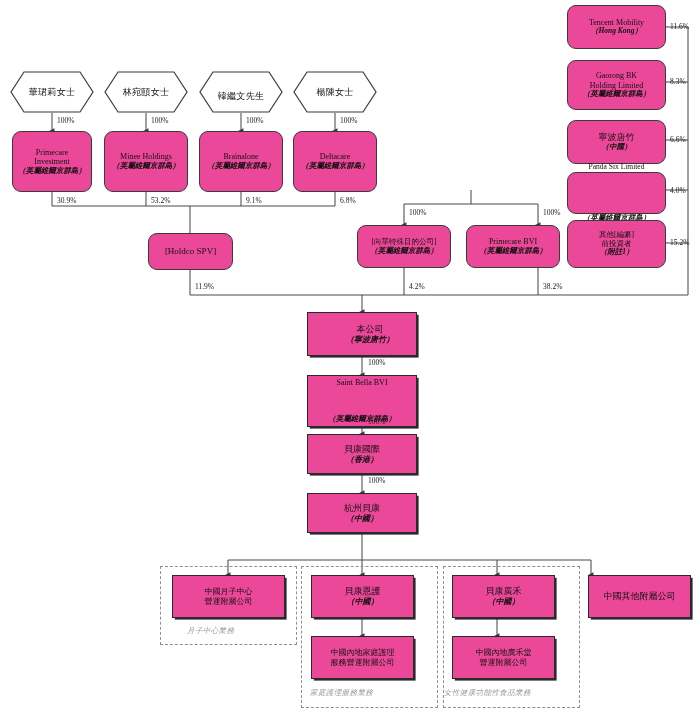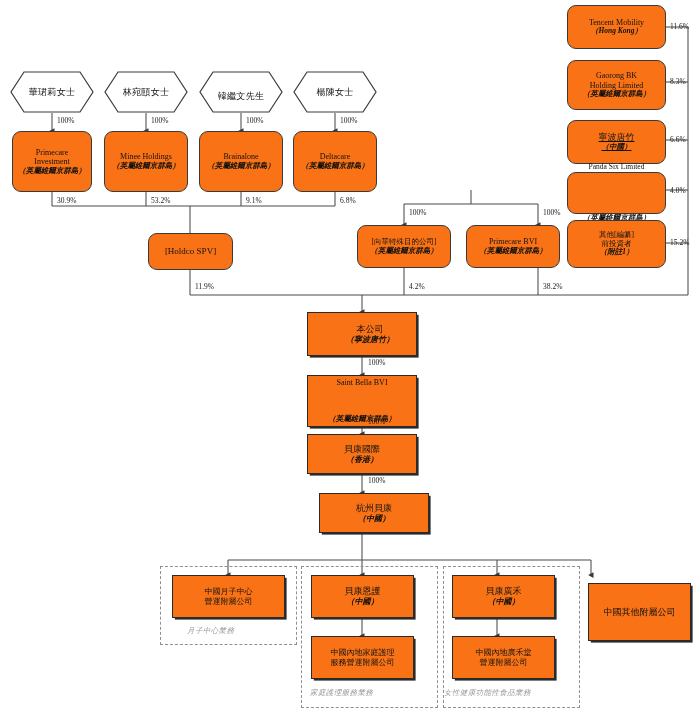--- a/index.html
+++ b/index.html
@@ -1,21 +1,21 @@
 <!DOCTYPE html>
 <html><head>
 <meta charset="utf-8">
 <style>
   html,body{margin:0;padding:0;background:#fff;}
   body{font-family:"Liberation Serif","DejaVu Serif",serif;color:#111;}
   #chart{position:relative;width:700px;height:721px;overflow:hidden;background:#fff;}
   #chart svg.wires{position:absolute;left:0;top:0;width:700px;height:721px;pointer-events:none;}
 
   .node{position:absolute;box-sizing:border-box;display:flex;flex-direction:column;
-        align-items:center;justify-content:center;text-align:center;background:#f97316;
+        align-items:center;justify-content:center;text-align:center;background:#ec4899;
         line-height:1.18;z-index:2;}
   .node .ln{display:block;white-space:nowrap;}
   .node .en{font-family:"Liberation Serif","DejaVu Serif",serif;}
   .node .it{font-style:italic;font-weight:bold;}
 
   
   .rbox{border:1.3px solid #3a3a3a;border-radius:9px;}
   
   .sbox{border:1.4px solid #2a2a2a;box-shadow:2.2px 2.2px 0 -0.6px #2a2a2a;}
 
@@ -183,21 +183,21 @@
   </div>
   <div class="pct" style="left:670px;top:22px;">11.6%</div>
 
   <div class="node rbox f8" style="left:567px;top:60px;width:99px;height:50px;">
     <span class="ln en">Gaorong BK</span>
     <span class="ln en">Holding Limited</span>
     <span class="ln it f75">（英屬維爾京群島）</span>
   </div>
   <div class="pct" style="left:670px;top:77px;">8.3%</div>
 
-  <div class="node rbox f8" style="left:567px;top:120px;width:99px;height:44px;text-decoration:underline;">
+  <div class="node rbox f8" style="left:567px;top:120px;width:99px;height:44px;">
     <span class="ln f9">寧波唐竹</span>
     <span class="ln it f75">（中國）</span>
   </div>
   <div class="pct" style="left:670px;top:135px;">6.6%</div>
 
   <div class="node rbox f8" style="left:567px;top:172px;width:99px;height:42px;gap:42px;">
     <span class="ln en f75">Panda Six Limited</span>
     <span class="ln it f75">（英屬維爾京群島）</span>
   </div>
   <div class="pct" style="left:670px;top:186px;">4.0%</div>
@@ -224,21 +224,21 @@
     <span class="ln it f75">（英屬維爾京群島）</span>
   </div>
 
   <div class="pct" style="left:368px;top:417px;">100%</div>
   <div class="node sbox f9" style="left:307px;top:434px;width:110px;height:40px;">
     <span class="ln">貝康國際</span>
     <span class="ln it f8">（香港）</span>
   </div>
 
   <div class="pct" style="left:368px;top:476px;">100%</div>
-  <div class="node sbox f9" style="left:307px;top:493px;width:110px;height:40px;margin-left:12px;">
+  <div class="node sbox f9" style="left:307px;top:493px;width:110px;height:40px;">
     <span class="ln">杭州貝康</span>
     <span class="ln it f8">（中國）</span>
   </div>
 
   <div class="dashgrp" style="left:160px;top:566px;width:137px;height:79px;"></div>
   <div class="node sbox f8" style="left:172px;top:575px;width:113px;height:43px;">
     <span class="ln">中國月子中心</span>
     <span class="ln">營運附屬公司</span>
   </div>
   <div class="dashlbl" style="left:187px;top:626px;">月子中心業務</div>
@@ -258,17 +258,17 @@
   <div class="node sbox f9" style="left:452px;top:575px;width:103px;height:43px;">
     <span class="ln">貝康廣禾</span>
     <span class="ln it f8">（中國）</span>
   </div>
   <div class="node sbox f8" style="left:452px;top:636px;width:103px;height:43px;">
     <span class="ln">中國內地廣禾堂</span>
     <span class="ln">營運附屬公司</span>
   </div>
   <div class="dashlbl" style="left:444px;top:688px;">女性健康功能性食品業務</div>
 
-  <div class="node sbox f9" style="left:588px;top:575px;width:103px;height:58px;margin-top:8px;">
+  <div class="node sbox f9" style="left:588px;top:575px;width:103px;height:43px;">
     <span class="ln">中國其他附屬公司</span>
   </div>
 
 </div>
 
 </body></html>

